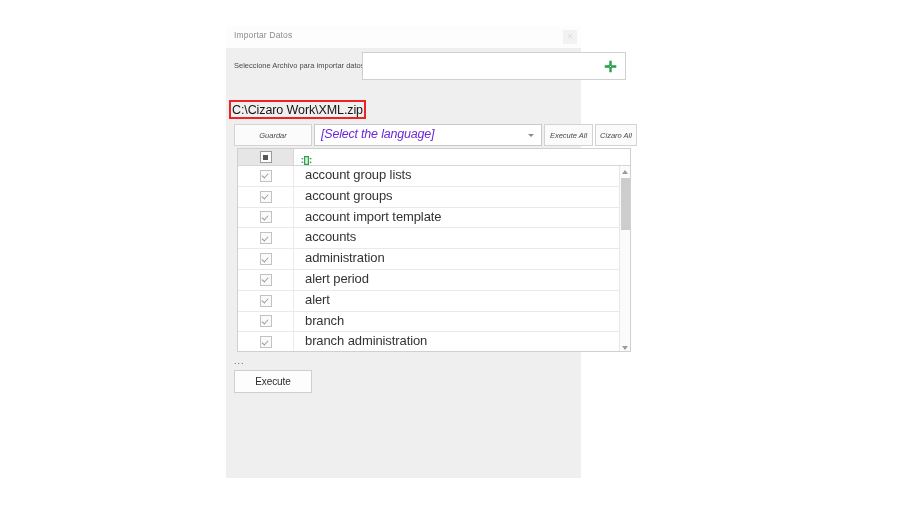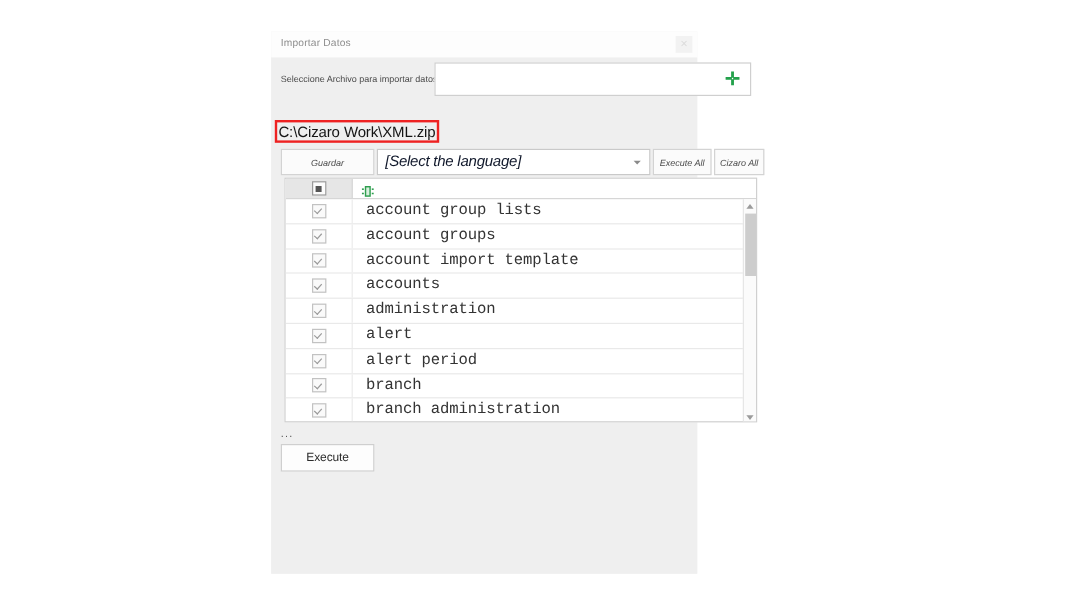--- a/index.html
+++ b/index.html
@@ -158,21 +158,21 @@
     height: 22px;
     background: #ffffff;
     border: 1px solid #c9c9c9;
     box-sizing: border-box;
   }
   #lang-text {
     position: absolute;
     left: 6px;
     top: 2px;
     font-size: 12.5px;
-    color: #0f172a;
+    color: #6d28d9;
     white-space: nowrap;
     letter-spacing: -.2px;
   }
   #lang-caret {
     position: absolute;
     right: 7px;
     top: 9px;
     width: 0; height: 0;
     border-left: 3px solid transparent;
     border-right: 3px solid transparent;
@@ -245,21 +245,20 @@
     position: relative;
   }
 
   #rows {
     position: absolute;
     left: 0;
     top: 17px;
     width: 100%;
     height: 187px;
     overflow: hidden;
-    font-family: Liberation Mono, monospace;
   }
   .row {
     position: relative;
     height: 20.8px;
     border-bottom: 1px solid #e9e9e9;
     box-sizing: border-box;
   }
   .row-check {
     position: absolute;
     left: 0; top: 0;
@@ -448,27 +447,27 @@
           <div class="row">
             <div class="row-check">
               <div class="cb checked"></div>
             </div>
             <div class="row-label">administration</div>
           </div>
           <div class="row">
             <div class="row-check">
               <div class="cb checked"></div>
             </div>
+            <div class="row-label">alert period</div>
+          </div>
+          <div class="row">
+            <div class="row-check">
+              <div class="cb checked"></div>
+            </div>
             <div class="row-label">alert</div>
-          </div>
-          <div class="row">
-            <div class="row-check">
-              <div class="cb checked"></div>
-            </div>
-            <div class="row-label">alert period</div>
           </div>
           <div class="row">
             <div class="row-check">
               <div class="cb checked"></div>
             </div>
             <div class="row-label">branch</div>
           </div>
           <div class="row">
             <div class="row-check">
               <div class="cb checked"></div>

